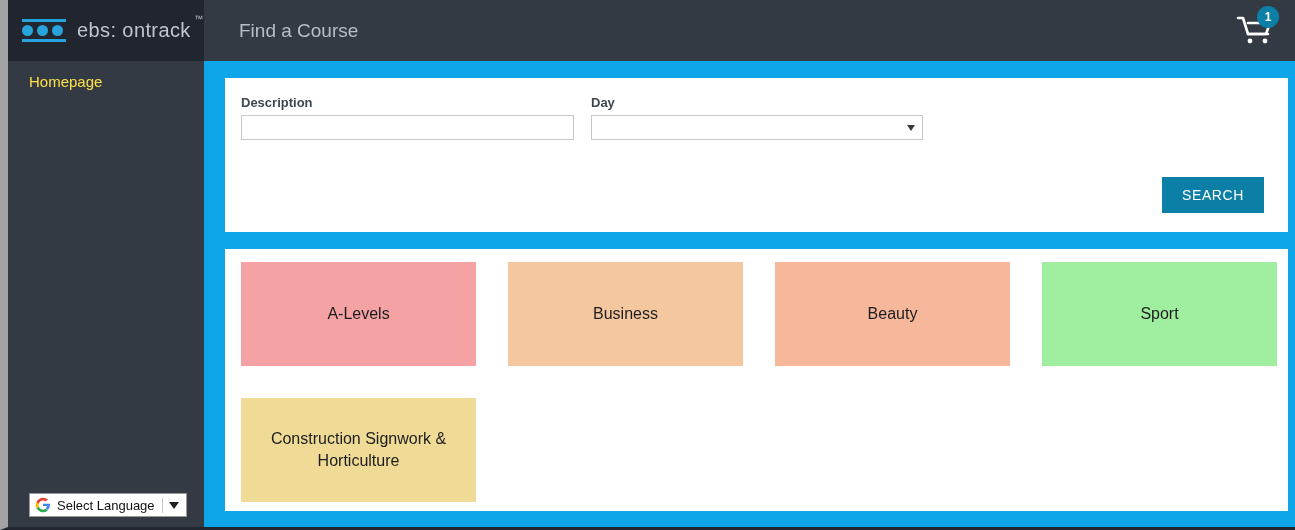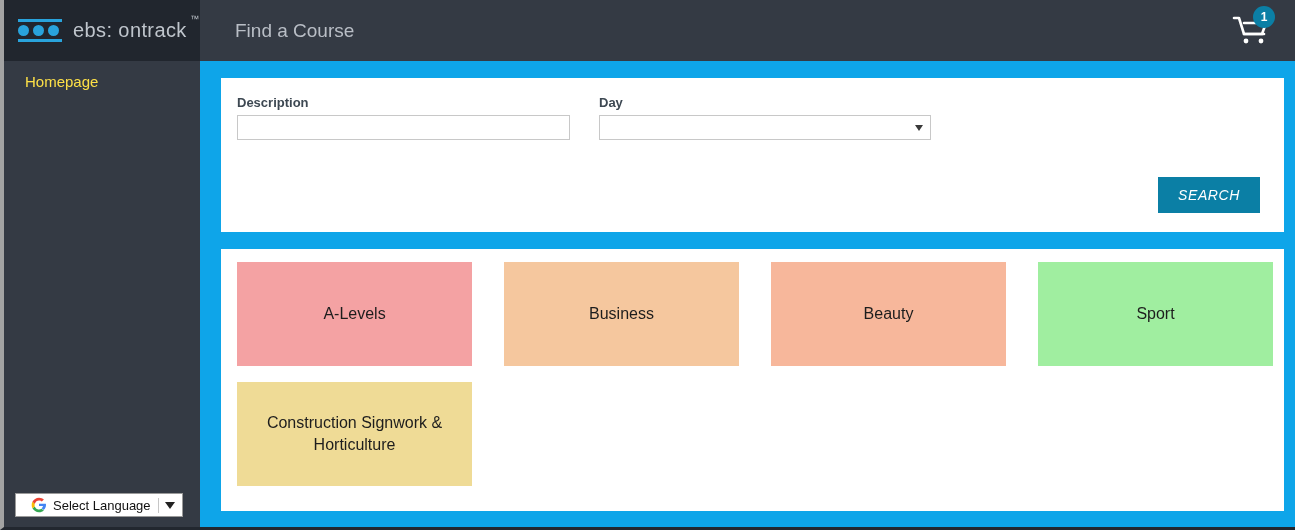--- a/index.html
+++ b/index.html
@@ -6,21 +6,21 @@
   html, body {
     margin: 0; padding: 0;
     width: 1295px; height: 530px;
     overflow: hidden;
     font-family: "Liberation Sans", sans-serif;
   }
   #app {
     position: relative;
     width: 1295px; height: 530px;
     background: #e5e9ed;
-    border-left: 4px solid #a3a3a3;
+    border-left: 8px solid #a3a3a3;
     border-bottom: 3px solid #22272f;
     overflow: hidden;
   }
 
   
   .topbar {
     position: absolute; top: 0; left: 0;
     width: 1291px; height: 61px;
     background: #343a44;
     display: flex; align-items: stretch;
@@ -73,24 +73,24 @@
   .sidebar {
     position: absolute; top: 61px; left: 0;
     width: 196px; height: 466px;
     background: #343a44;
   }
   .side-item {
     padding: 12px 0 12px 21px;
     color: #fde047; font-size: 15px;
   }
   .lang-widget {
-    position: absolute; left: 11px; bottom: 10px;
+    position: absolute; left: 21px; bottom: 10px;
     background: #fff; border: 1px solid #9a9a9a;
     height: 24px; display: flex; align-items: center;
-    padding: 0 4px 0 15px; font-size: 13px; color: #111;
+    padding: 0 4px 0 5px; font-size: 13px; color: #111;
   }
   .g-logo { width: 16px; height: 16px; margin-right: 6px; flex: 0 0 16px; }
   .lang-sep { width: 1px; height: 15px; background: #c6c6c6; margin: 0 6px 0 7px; }
   .lang-caret {
     width: 0; height: 0;
     border-left: 5px solid transparent;
     border-right: 5px solid transparent;
     border-top: 7px solid #222;
     margin-right: 3px;
   }
@@ -102,21 +102,21 @@
     background: #0ea5e9;
     padding: 17px 11px 0 21px;
   }
   .panel { background: #fff; }
 
   .search-panel { padding: 17px 24px 19px 16px; }
   .fields-row { display: flex; gap: 17px; }
   .field { display: flex; flex-direction: column; }
   .field.desc  { width: 333px; }
   .field.loc   { width: 333px; }
-  .field.day   { width: 332px; margin-left: 12px; }
+  .field.day   { width: 332px; }
   .field-label {
     font-size: 13px; color: #3d4852;
     margin-bottom: 5px; font-weight: bold;
   }
   .field-input {
     height: 25px; background: #fff;
     border: 1px solid #c8c8c8;
     font-size: 13px; color: #333;
     padding: 0 6px; width: 100%;
     font-family: "Liberation Sans", sans-serif;
@@ -135,31 +135,30 @@
   .search-row {
     display: flex; justify-content: flex-end;
     margin-top: 37px;
   }
   .search-btn {
     background: #0b7fa5; color: #fff;
     border: none; font-size: 14px;
     letter-spacing: .6px;
     padding: 10px 20px; cursor: pointer;
     font-family: "Liberation Sans", sans-serif;
-    font-style: italic;
   }
 
   .cats-panel {
     margin-top: 17px;
     padding: 13px 0 18px 16px;
     height: 262px;
   }
   .cats-grid {
     display: flex; flex-wrap: wrap;
-    gap: 16px 32px;
+    gap: 32px 32px;
   }
   .cat-tile {
     width: 235px; height: 104px;
     display: flex; align-items: center; justify-content: center;
     text-align: center; cursor: pointer;
     font-size: 16px; color: #1d1d1d; line-height: 1.35;
     padding: 0 10px;
   }
 </style>
 </head>

